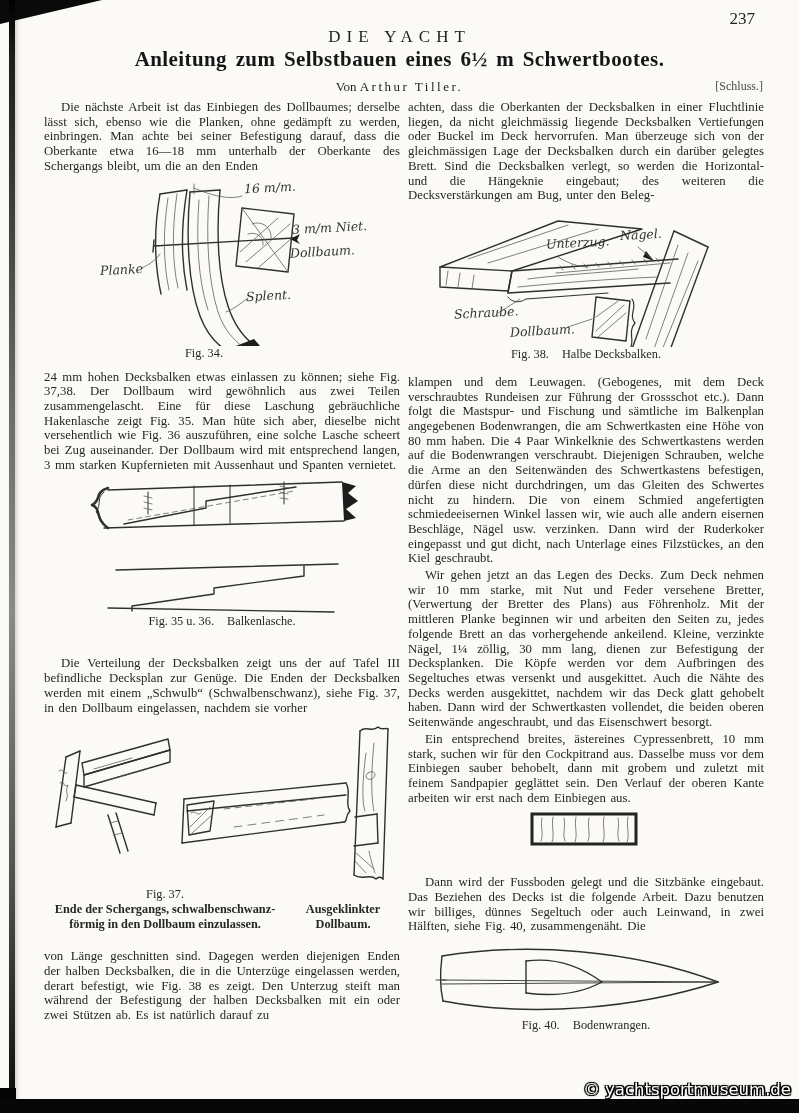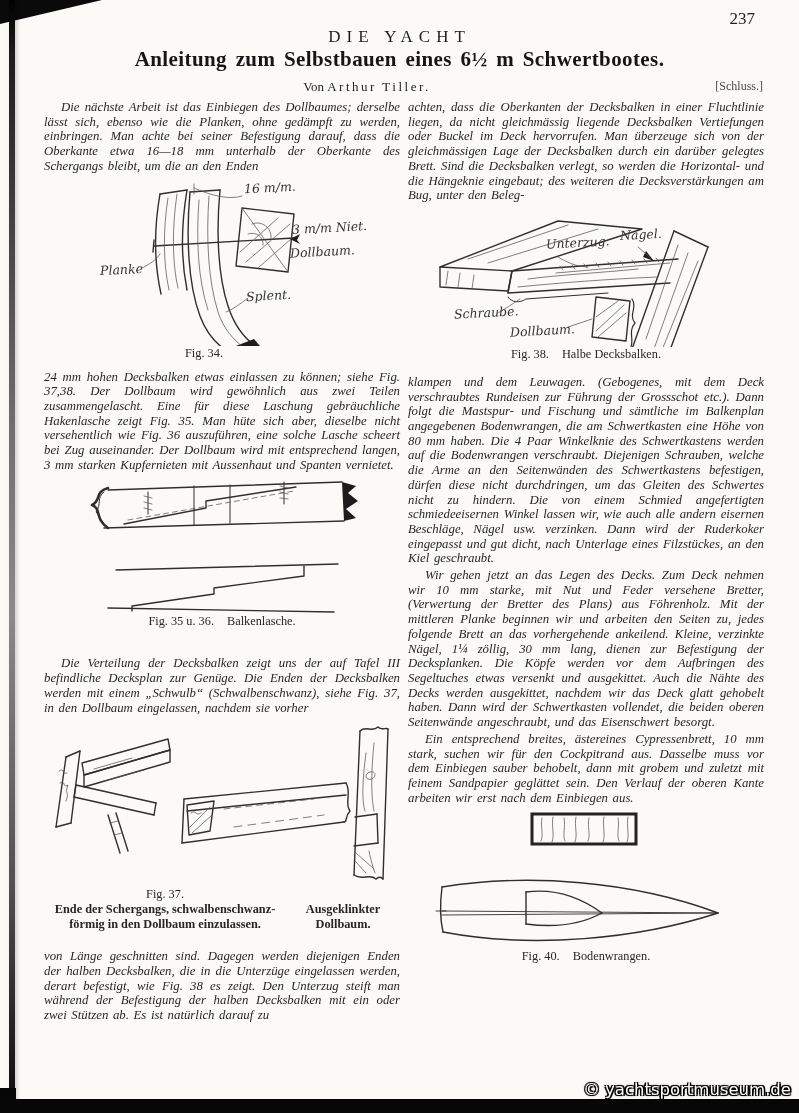--- a/index.html
+++ b/index.html
@@ -17,28 +17,28 @@
     box-shadow:2px 0 4px rgba(0,0,0,.18);}
   .edge-foot{position:absolute;left:0;top:1088px;width:16px;height:25px;background:#050505;}
   .bottom-bar{position:absolute;left:0;top:1099px;width:799px;height:14px;background:#070707;}
   
   .journal{position:absolute;top:27px;left:0;width:799px;text-align:center;
     font-size:17px;letter-spacing:6px;color:#1f1f1f;}
   .pageno{position:absolute;top:9px;right:44px;font-size:17px;color:#1f1f1f;}
   .article-title{position:absolute;top:47px;left:0;width:799px;text-align:center;
     font-size:21px;font-weight:700;letter-spacing:.4px;color:#161616;word-spacing:3px;}
   .byline-row{position:absolute;top:79px;left:0;width:799px;}
-  .byline{width:734px;text-align:center;font-size:13px;color:#222;}
+  .byline{width:799px;text-align:center;font-size:13px;color:#222;}
   .byline .spaced{letter-spacing:2.5px;}
   .schluss{position:absolute;top:0;right:36px;font-size:12px;color:#4a4a4a;}
   
   .col{position:absolute;top:100px;width:356px;}
   .col-left{left:44px;}
   .col-right{left:408px;}
-  .para{font-size:12.8px;line-height:14.7px;text-align:justify;word-spacing:1.4px;margin:0 0 4px;font-style:italic;}
+  .para{font-size:12.8px;line-height:14.7px;text-align:justify;word-spacing:1.4px;margin:0 0 4px;}
   .ind{text-indent:17px;}
   
   .fig{position:relative;}
   .fig svg{display:block;}
   .hw{position:absolute;font-family:"DejaVu Serif",serif;font-style:italic;
     font-size:12.5px;color:#333;white-space:nowrap;transform:rotate(-3deg);}
   .caption{text-align:center;font-size:12.3px;color:#272727;}
   .capgap{margin-left:13px;margin-top:10px;}
   .fig37caps{margin-top:2px;}
   .fig37caps .cap-fig{width:68%;text-align:center;font-size:12.3px;}
@@ -295,20 +295,21 @@
         <path d="M156,7 C158,16 154,24 157,30"></path>
         <path d="M168,6 C166,15 170,23 167,31"></path>
         <path d="M181,7 C179,16 183,24 180,30"></path>
         <path d="M196,6 C194,14 198,24 195,31"></path>
         <path d="M210,7 C212,15 208,23 211,30"></path>
         <path d="M220,6 C218,15 222,24 219,31"></path>
       </g>
     </svg>
   </div>
 
+  <p class="para ind" style="margin-bottom:10px">Dann wird der Fussboden gelegt und die Sitzbänke eingebaut. Das Beziehen des Decks ist die folgende Arbeit. Dazu benutzen wir billiges, dünnes Segeltuch oder auch Leinwand, in zwei Hälften, siehe Fig. 40, zusammengenäht. Die</p>
 
   <div class="fig" style="height:96px">
     <svg viewBox="0 0 356 74" width="356" height="74">
       <g class="sk">
         <path d="M34,12 C32,28 32,44 35,57"></path>
         <path d="M34,12 C120,-2 225,6 310,38"></path>
         <path d="M35,57 C125,74 230,64 310,38"></path>
         <path d="M34,36 L310,38" stroke-width="0.9"></path>
         <path d="M34,40 L310,38" stroke-width="0.9"></path>
         <path d="M118,17 L118,49"></path>

